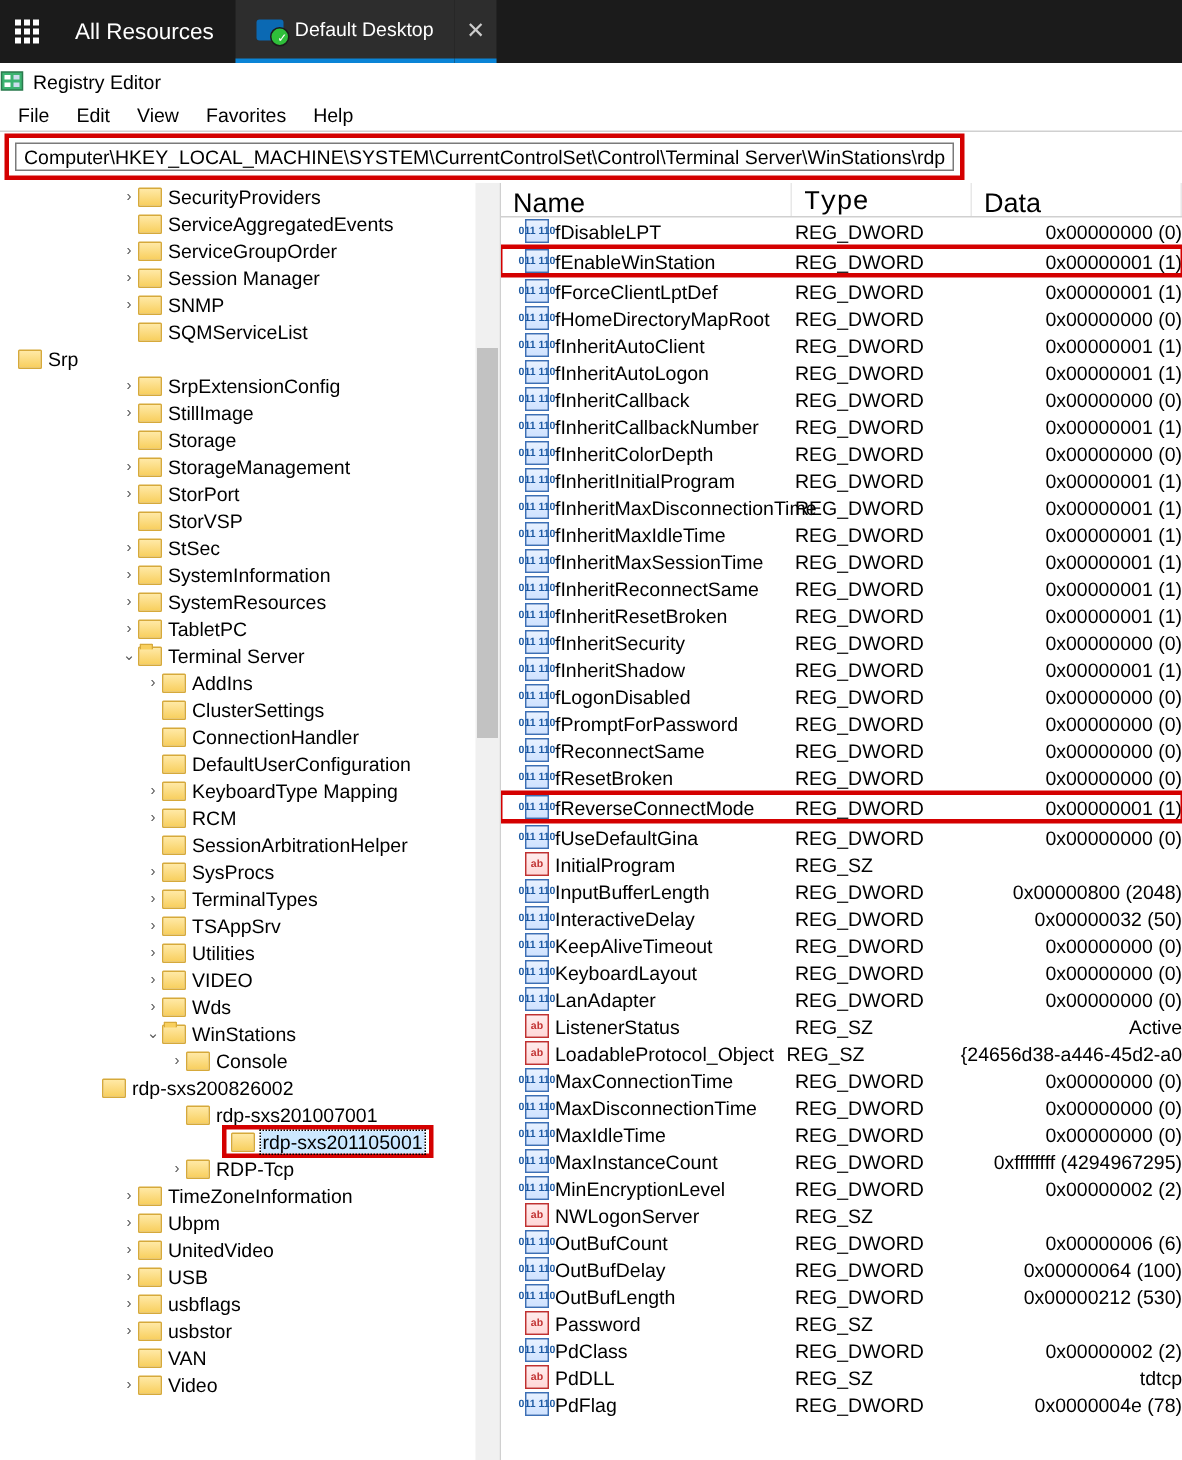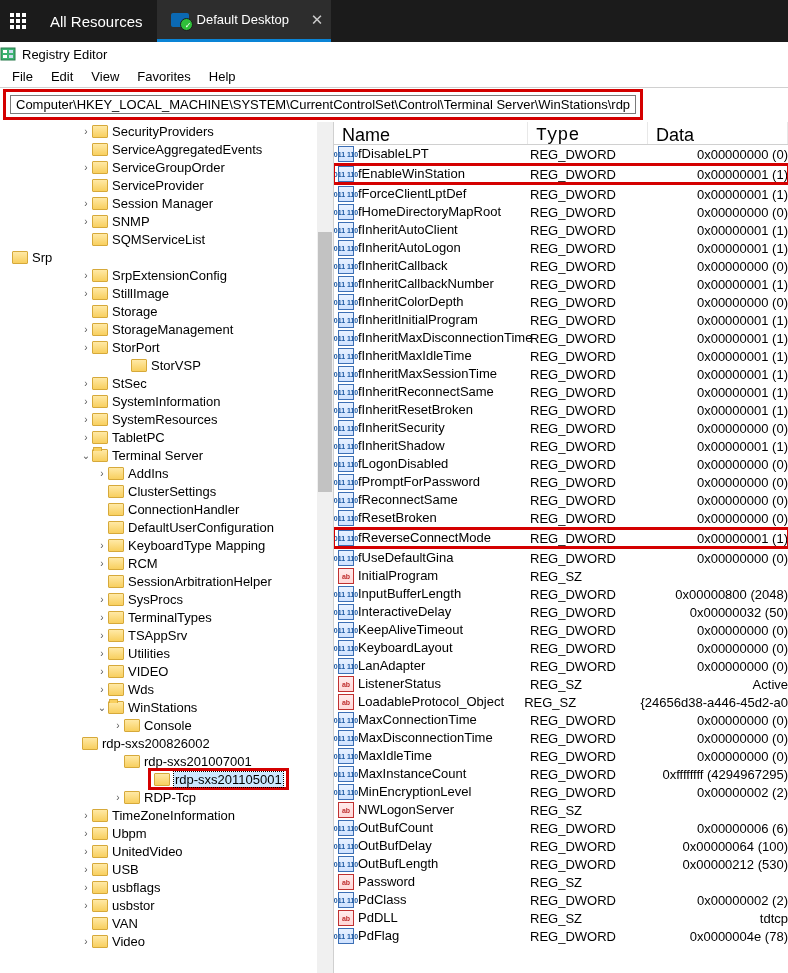--- a/index.html
+++ b/index.html
@@ -47,21 +47,21 @@
 
   
   .headers { display:flex; height:23px; border-bottom:1px solid #d0d0d0; position:sticky; top:0; background:#fff; font-size:18px;}
   .hcol { padding:3px 8px; border-right:1px solid #e8e8e8; }
   .col-name { width:194px;}
   .col-type { width:120px;font-family:Liberation Mono, monospace;}
   .col-data { flex:1;}
 
   .rows { position:absolute; top:23px; left:0; right:0; bottom:0; overflow:hidden;}
   .row { display:flex; align-items:center; height:18px; font-size:13px;}
-  .row .cell-name { width:194px; display:flex; align-items:flex-start; padding-left:4px; white-space:nowrap;}
+  .row .cell-name { width:194px; display:flex; align-items:center; padding-left:16px; white-space:nowrap;}
   .row .cell-type { width:120px; padding-left:2px;}
   .row .cell-data { flex:1; padding-left:2px; white-space:nowrap;text-align:right;}
   .val-icon { width:16px; height:16px; margin-right:4px; flex-shrink:0; display:inline-flex; align-items:center; justify-content:center; border:1px solid #3c6fb5; font-size:7px; font-weight:bold; background:linear-gradient(#e8f1ff,#cfe2ff);}
   .val-icon.num { color:#1d5aa3; }
   .val-icon.str { color:#c03030; border-color:#c03030; background:linear-gradient(#ffecec,#ffd7d7);}
   .row.hl { outline:3px solid #d40000; outline-offset:-1px; position:relative; z-index:1; margin:2px 0;}
 
 </style>
 </head>
 <body>
@@ -127,25 +127,20 @@
           <span class="expander"></span>
           <span class="folder"></span>
           <span class="lbl">ServiceAggregatedEvents</span>
         </div>
         <div class="node" style="padding-left: 80px;">
           <span class="expander">›</span>
           <span class="folder"></span>
           <span class="lbl">ServiceGroupOrder</span>
         </div>
         <div class="node" style="padding-left: 80px;">
-          <span class="expander"></span>
-          <span class="folder"></span>
-          <span class="lbl">ServiceProvider</span>
-        </div>
-        <div class="node" style="padding-left: 80px;">
           <span class="expander">›</span>
           <span class="folder"></span>
           <span class="lbl">Session Manager</span>
         </div>
         <div class="node" style="padding-left: 80px;">
           <span class="expander">›</span>
           <span class="folder"></span>
           <span class="lbl">SNMP</span>
         </div>
         <div class="node" style="padding-left: 80px;">
@@ -176,21 +171,21 @@
         <div class="node" style="padding-left: 80px;">
           <span class="expander">›</span>
           <span class="folder"></span>
           <span class="lbl">StorageManagement</span>
         </div>
         <div class="node" style="padding-left: 80px;">
           <span class="expander">›</span>
           <span class="folder"></span>
           <span class="lbl">StorPort</span>
         </div>
-        <div class="node" style="padding-left: 119px;">
+        <div class="node" style="padding-left: 80px;">
           <span class="expander"></span>
           <span class="folder"></span>
           <span class="lbl">StorVSP</span>
         </div>
         <div class="node" style="padding-left: 80px;">
           <span class="expander">›</span>
           <span class="folder"></span>
           <span class="lbl">StSec</span>
         </div>
         <div class="node" style="padding-left: 80px;">
@@ -281,21 +276,21 @@
         <div class="node" style="padding-left: 96px;">
           <span class="expander">⌄</span>
           <span class="folder open"></span>
           <span class="lbl">WinStations</span>
         </div>
         <div class="node" style="padding-left: 112px;">
           <span class="expander">›</span>
           <span class="folder"></span>
           <span class="lbl">Console</span>
         </div>
-        <div class="node" style="padding-left: 70px;">
+        <div class="node" style="padding-left: 56px;">
           <span class="expander"></span>
           <span class="folder"></span>
           <span class="lbl">rdp-sxs200826002</span>
         </div>
         <div class="node" style="padding-left: 112px;">
           <span class="expander"></span>
           <span class="folder"></span>
           <span class="lbl">rdp-sxs201007001</span>
         </div>
         <div class="node" style="padding-left: 112px; margin-left: 28px;">

